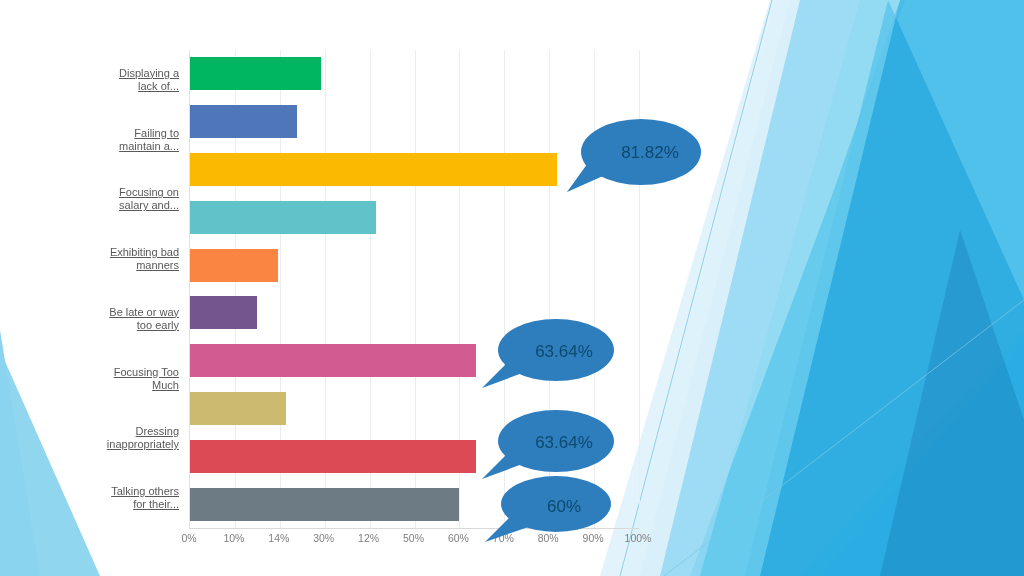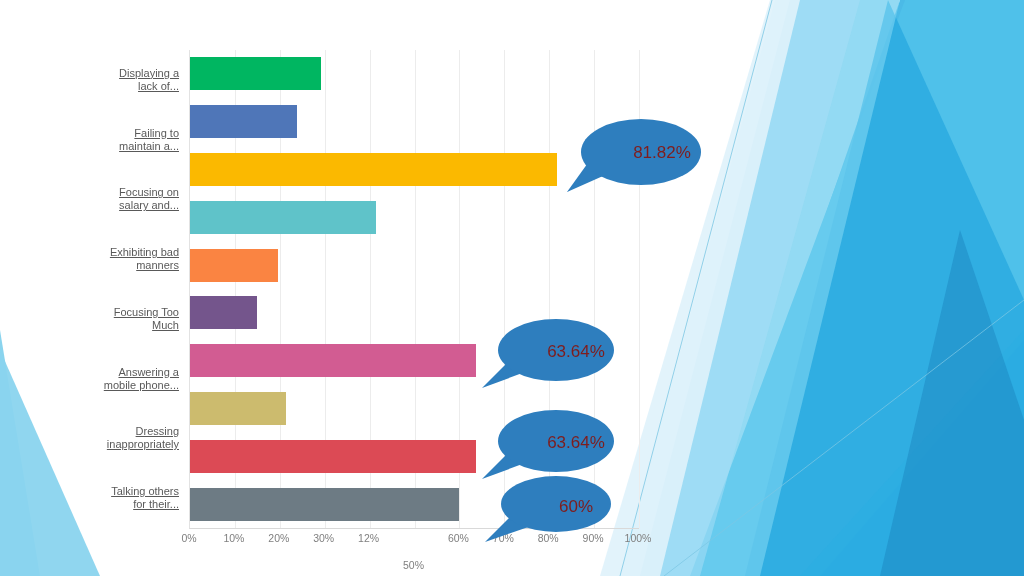--- a/index.html
+++ b/index.html
@@ -118,28 +118,28 @@
     transform: translateX(-50%);
     white-space: nowrap;
   }
 
   
   .callout {
     position: absolute;
   }
   .callout-text {
     position: absolute;
-    left: 12px;
+    left: 0;
     top: 0;
     width: 100%;
     height: 100%;
     display: flex;
     align-items: center;
     justify-content: center;
-    color: #7f1d1d;
+    color: #0c4a6e;
     font-size: 17px;
     pointer-events: none;
   }
   .callout.c1 .callout-text { padding-left: 18px; padding-bottom: 4px; }
   .callout.c2 .callout-text { padding-left: 16px; padding-bottom: 4px; }
   .callout.c3 .callout-text { padding-left: 16px; padding-bottom: 4px; }
   .callout.c4 .callout-text { padding-left: 16px; padding-bottom: 4px; }
 </style>
 </head>
 <body>
@@ -173,24 +173,24 @@
 
       <div class="cat-labels">
         <div class="cat-label">Displaying a
 lack of...</div>
         <div class="cat-label">Failing to
 maintain a...</div>
         <div class="cat-label">Focusing on
 salary and...</div>
         <div class="cat-label">Exhibiting bad
 manners</div>
+        <div class="cat-label">Be late or way
+too early</div>
         <div class="cat-label">Focusing Too
 Much</div>
-        <div class="cat-label">Answering a
-mobile phone...</div>
         <div class="cat-label">Dressing
 inappropriately</div>
         <div class="cat-label">Talking others
 for their...</div>
       </div>
 
       <div class="plot">
         <div class="gridlines" id="gridlines">
             <div class="gridline" style="left: 10%;"></div>
             <div class="gridline" style="left: 20%;"></div>
@@ -233,24 +233,24 @@
             </div>
           <div class="bar-slot">
               <div class="bar" style="width: 60%; background: rgb(109, 123, 132);"></div>
             </div>
         </div>
       </div>
 
       <div class="xaxis" id="xaxis">
           <div class="xtick" style="left: 0%;">0%</div>
           <div class="xtick" style="left: 10%;">10%</div>
-          <div class="xtick" style="left: 20%;">20%</div>
+          <div class="xtick" style="left: 20%;">14%</div>
           <div class="xtick" style="left: 30%;">30%</div>
           <div class="xtick" style="left: 40%;">12%</div>
-          <div class="xtick" style="left: 50%; margin-top: 27px;">50%</div>
+          <div class="xtick" style="left: 50%;">50%</div>
           <div class="xtick" style="left: 60%;">60%</div>
           <div class="xtick" style="left: 70%;">70%</div>
           <div class="xtick" style="left: 80%; text-align: right;">80%</div>
           <div class="xtick" style="left: 90%;">90%</div>
           <div class="xtick" style="left: 100%;">100%</div>
         </div>
     </div>
   </div>
 
   <div class="callout c1" style="left:559px; top:110px; width:146px; height:85px;">

